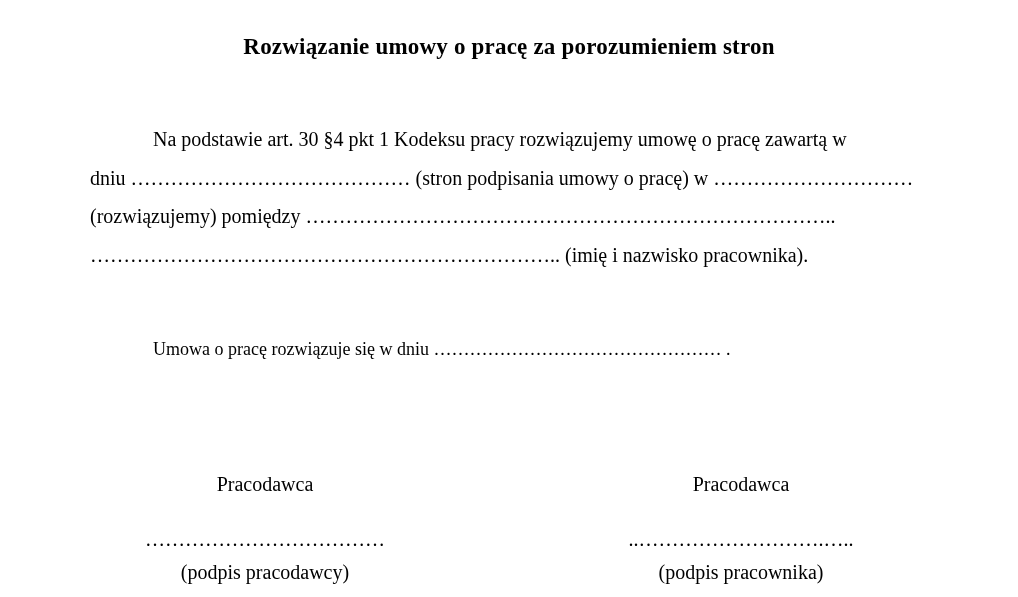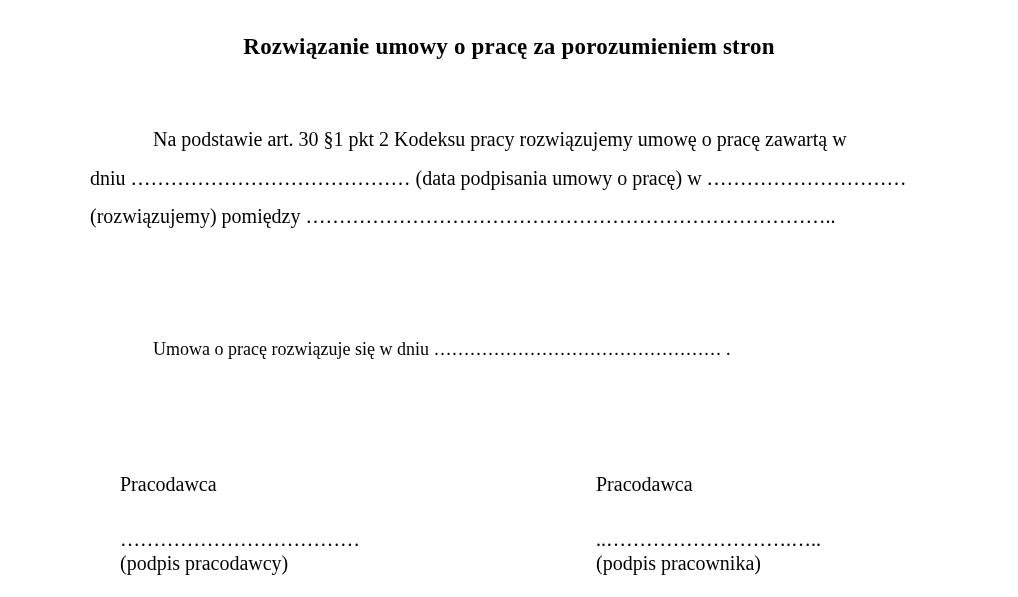--- a/index.html
+++ b/index.html
@@ -48,45 +48,46 @@
     top: 330px;
     width: 860px;
     font-size: 18px;
     line-height: 38.5px;
     white-space: nowrap;
   }
   .sig-col {
     position: absolute;
     top: 473px;
     width: 290px;
-    text-align: left;
+    text-align: center;
     font-size: 20px;
     line-height: 23px;
   }
   .sig-left  { left: 120px; }
   .sig-right { left: 596px; }
   .sig-dots {
     margin-top: 32px;
     white-space: nowrap;
   }
   .sig-caption {
-    margin-top: 1px;
+    margin-top: 10px;
   }
 </style>
 </head>
 <body>
 
 <div class="page">
 
   <h1 class="doc-title">Rozwiązanie umowy o pracę za porozumieniem stron</h1>
 
   <div class="para1">
-    <div class="body-line indented">Na podstawie art. 30 §1 pkt 2 Kodeksu pracy rozwiązujemy umowę o pracę zawartą w</div>
-    <div class="body-line">dniu …………………………………… (data podpisania umowy o pracę) w …………………………</div>
+    <div class="body-line indented">Na podstawie art. 30 §4 pkt 1 Kodeksu pracy rozwiązujemy umowę o pracę zawartą w</div>
+    <div class="body-line">dniu …………………………………… (stron podpisania umowy o pracę) w …………………………</div>
     <div class="body-line">(rozwiązujemy) pomiędzy ……………………………………………………………………..</div>
+    <div class="body-line">…………………………………………………………….. (imię i nazwisko pracownika).</div>
   </div>
 
   <div class="para2 indented">Umowa o pracę rozwiązuje się w dniu ………………………………………… .</div>
 
   <div class="sig-col sig-left">
     <div>Pracodawca</div>
     <div class="sig-dots">………………………………</div>
     <div class="sig-caption">(podpis pracodawcy)</div>
   </div>
 

